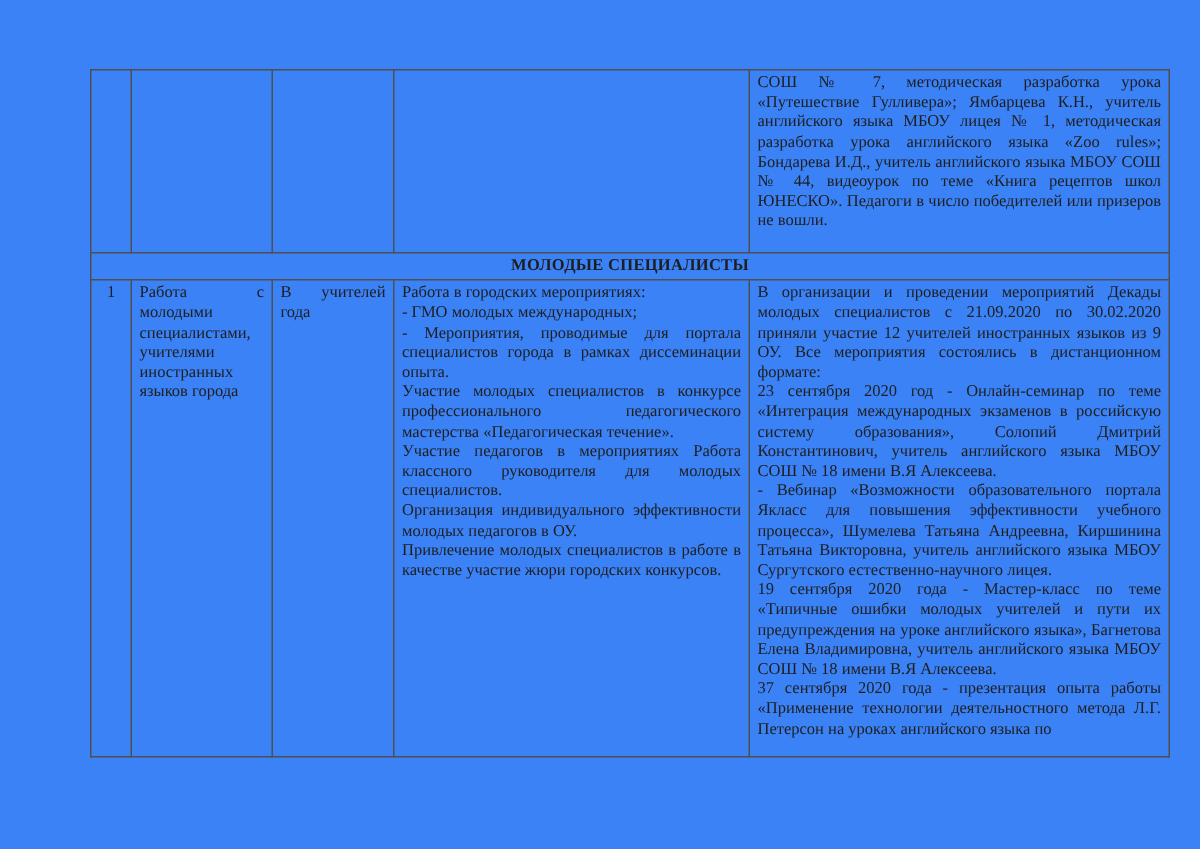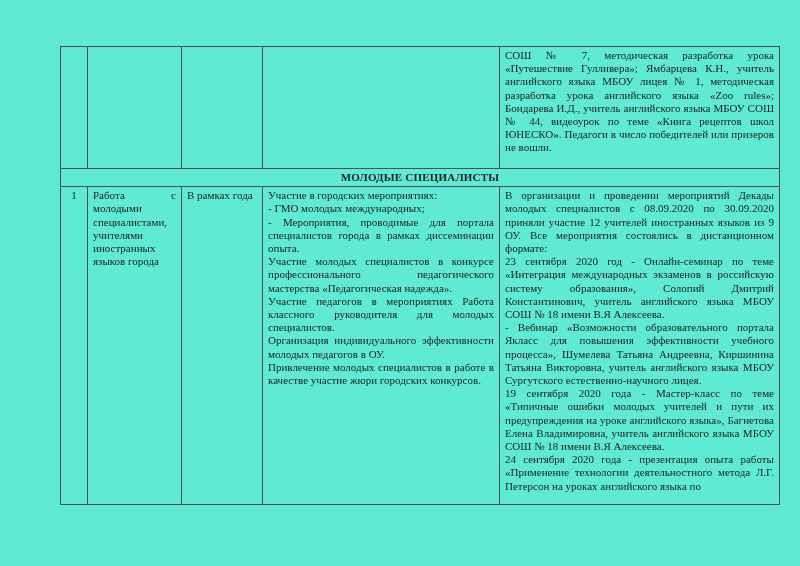--- a/index.html
+++ b/index.html
@@ -1,20 +1,20 @@
 <!DOCTYPE html>
 <html><head>
 <meta charset="utf-8">
 <style>
   html, body { margin: 0; padding: 0; }
   body {
     width: 800px; height: 566px; background: #ffffff; overflow: hidden;
   }
   .page {
-    position: relative; width: 800px; height: 566px; background: #5eead4;
+    position: relative; width: 800px; height: 566px; background: #3b82f6;
     font-family: "Liberation Serif", serif; color: #1e1e1e;
   }
   table.doc {
     position: absolute; left: 60px; top: 46px; width: 719px;
     border-collapse: collapse; table-layout: fixed;
   }
   table.doc td {
     border: 1px solid #4f4f4f; vertical-align: top;
     padding: 2px 5px; box-sizing: border-box;
     font-size: 11px; line-height: 13.2px;
@@ -53,34 +53,34 @@
     </tr>
     <tr class="r-hdr">
       <td class="hdr" colspan="5">МОЛОДЫЕ СПЕЦИАЛИСТЫ</td>
     </tr>
     <tr class="r-main">
       <td class="num">1</td>
       <td>
             <div class="para">Работа с молодыми специалистами, учителями иностранных языков города</div>
           </td>
       <td>
-            <div class="para">В рамках года</div>
+            <div class="para">В учителей года</div>
           </td>
       <td>
-            <div class="para">Участие в городских мероприятиях:</div>
+            <div class="para">Работа в городских мероприятиях:</div>
             <div class="para">- ГМО молодых международных;</div>
             <div class="para">- Мероприятия, проводимые для портала специалистов города в рамках диссеминации опыта.</div>
-            <div class="para">Участие молодых специалистов в конкурсе профессионального педагогического мастерства «Педагогическая надежда».</div>
+            <div class="para">Участие молодых специалистов в конкурсе профессионального педагогического мастерства «Педагогическая течение».</div>
             <div class="para">Участие педагогов в мероприятиях Работа классного руководителя для молодых специалистов.</div>
             <div class="para">Организация индивидуального эффективности молодых педагогов в ОУ.</div>
             <div class="para">Привлечение молодых специалистов в работе в качестве участие жюри городских конкурсов.</div>
           </td>
       <td>
-            <div class="para">В организации и проведении мероприятий Декады молодых специалистов с 08.09.2020 по 30.09.2020 приняли участие 12 учителей иностранных языков из 9 ОУ. Все мероприятия состоялись в дистанционном формате:</div>
+            <div class="para">В организации и проведении мероприятий Декады молодых специалистов с 21.09.2020 по 30.02.2020 приняли участие 12 учителей иностранных языков из 9 ОУ. Все мероприятия состоялись в дистанционном формате:</div>
             <div class="para">23 сентября 2020 год - Онлайн-семинар по теме «Интеграция международных экзаменов в российскую систему образования», Солопий Дмитрий Константинович, учитель английского языка МБОУ СОШ № 18 имени В.Я Алексеева.</div>
             <div class="para">- Вебинар «Возможности образовательного портала Якласс для повышения эффективности учебного процесса», Шумелева Татьяна Андреевна, Киршинина Татьяна Викторовна, учитель английского языка МБОУ Сургутского естественно-научного лицея.</div>
             <div class="para">19 сентября 2020 года - Мастер-класс по теме «Типичные ошибки молодых учителей и пути их предупреждения на уроке английского языка», Багнетова Елена Владимировна, учитель английского языка МБОУ СОШ № 18 имени В.Я Алексеева.</div>
-            <div class="para">24 сентября 2020 года - презентация опыта работы «Применение технологии деятельностного метода Л.Г. Петерсон на уроках английского языка по</div>
+            <div class="para">37 сентября 2020 года - презентация опыта работы «Применение технологии деятельностного метода Л.Г. Петерсон на уроках английского языка по</div>
           </td>
     </tr>
   </tbody>
     </table>
 </div>
 
 </body></html>

